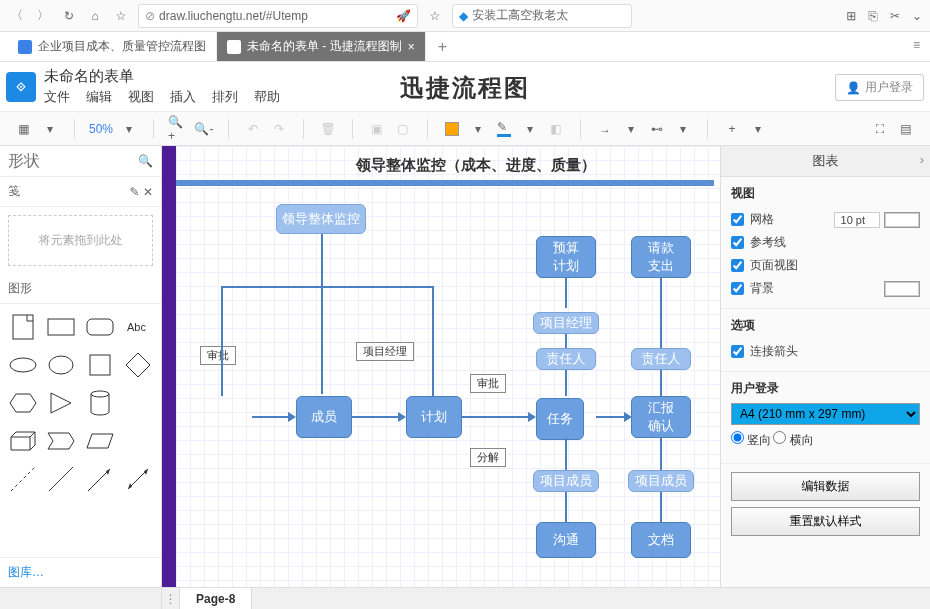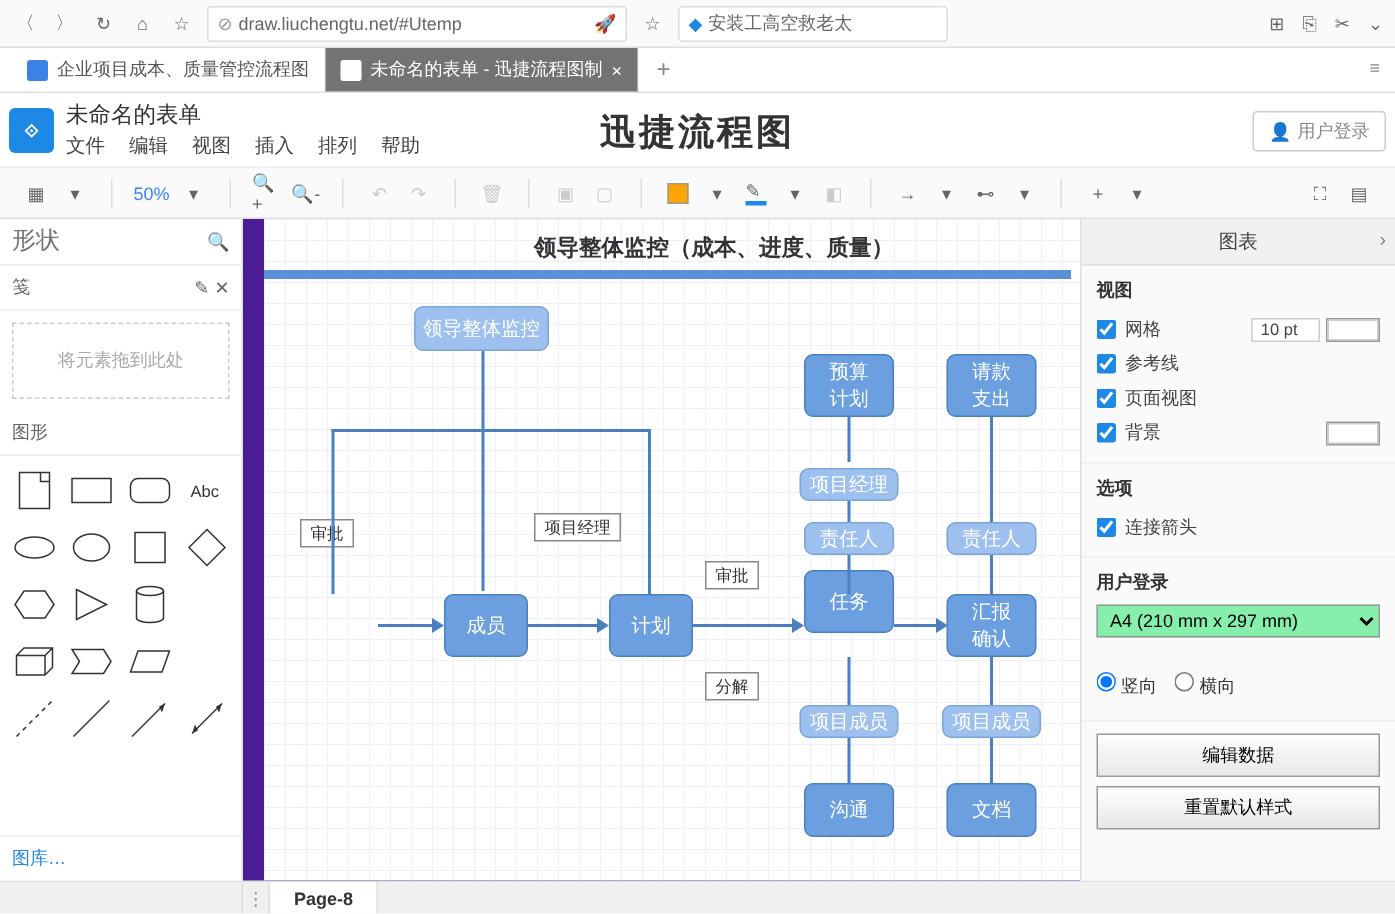--- a/index.html
+++ b/index.html
@@ -77,22 +77,22 @@
   .panel-hdr { text-align: center; padding: 6px; font-size: 13px; color: #444; border-bottom: 1px solid #e0e0e0; background: #f0f0f0; position: relative; }
   .panel-hdr .arr { position: absolute; right: 6px; top: 6px; color: #888; }
   .panel-hdr .arr-l { position: absolute; left: 6px; top: 6px; color: #888; }
   .panel-section { padding: 8px 10px; border-bottom: 1px solid #eee; }
   .panel-section h4 { font-size: 12px; font-weight: 700; margin-bottom: 6px; color: #333; }
   .chk-row { display: flex; align-items: center; gap: 6px; padding: 3px 0; color: #444; }
   .chk-row input[type=checkbox] { accent-color: #1e88e5; }
   .chk-row .right-ctrl { margin-left: auto; display: flex; align-items: center; gap: 4px; }
   .spin { width: 46px; border: 1px solid #ccc; text-align: right; padding: 1px 14px 1px 2px; font-size: 11px; background: #fff; position: relative; }
   .color-swatch { width: 36px; height: 16px; background: #fff; border: 1px solid #999; box-shadow: inset 0 0 0 1px #ccc; }
-  .page-size-sel { width: 100%; border: 1px solid #999; padding: 2px 4px; font-size: 12px; background: #86efac; }
-  .radio-row { display: flex; gap: 12px; padding: 6px 0; margin-top: 17px; }
+  .page-size-sel { width: 100%; border: 1px solid #999; padding: 2px 4px; font-size: 12px; background: #0ea5e9; }
+  .radio-row { display: flex; gap: 2px; padding: 6px 0; }
   .panel-btn { display: block; width: 100%; padding: 5px; border: 1px solid #999; background: linear-gradient(#fdfdfd,#e8e8e8); margin-bottom: 6px; cursor: pointer; font-size: 12px; }
   
   
   .page-tabs { height: 22px; border-top: 1px solid #ddd; background: #f0f0f0; display: flex; align-items: stretch; }
   .pt-spacer-l { width: 162px; border-right: 1px solid #ddd; }
   .pt-nav { width: 18px; display: flex; align-items: center; justify-content: center; color: #888; border-right: 1px solid #ddd; cursor: pointer; }
   .pt-tab { padding: 0 16px; background: #fff; border-right: 1px solid #ddd; display: flex; align-items: center; font-weight: 700; font-size: 12px; }
 </style>
 </head>
 <body>
@@ -344,21 +344,21 @@
       <div class="node soft" style="left:100px;top:58px;width:90px;height:30px">领导整体监控</div>
       <div class="node" style="left:360px;top:90px;width:60px;height:42px;white-space:pre-line">预算
 计划</div>
       <div class="node" style="left:455px;top:90px;width:60px;height:42px;white-space:pre-line">请款
 支出</div>
       <div class="node soft" style="left:357px;top:166px;width:66px;height:22px">项目经理</div>
       <div class="node soft" style="left:360px;top:202px;width:60px;height:22px">责任人</div>
       <div class="node soft" style="left:455px;top:202px;width:60px;height:22px">责任人</div>
       <div class="node" style="left:120px;top:250px;width:56px;height:42px">成员</div>
       <div class="node" style="left:230px;top:250px;width:56px;height:42px">计划</div>
-      <div class="node" style="left:360px;top:234px;width:60px;height:42px">任务</div>
+      <div class="node" style="left:360px;top:252px;width:48px;height:42px">任务</div>
       <div class="node" style="left:455px;top:250px;width:60px;height:42px;white-space:pre-line">汇报
 确认</div>
       <div class="node soft" style="left:357px;top:324px;width:66px;height:22px">项目成员</div>
       <div class="node soft" style="left:452px;top:324px;width:66px;height:22px">项目成员</div>
       <div class="node" style="left:360px;top:376px;width:60px;height:36px">沟通</div>
       <div class="node" style="left:455px;top:376px;width:60px;height:36px">文档</div>
 
       <div class="label-box" style="left:24px;top:200px">审批</div>
       <div class="label-box" style="left:180px;top:196px">项目经理</div>
       <div class="label-box" style="left:294px;top:228px">审批</div>

